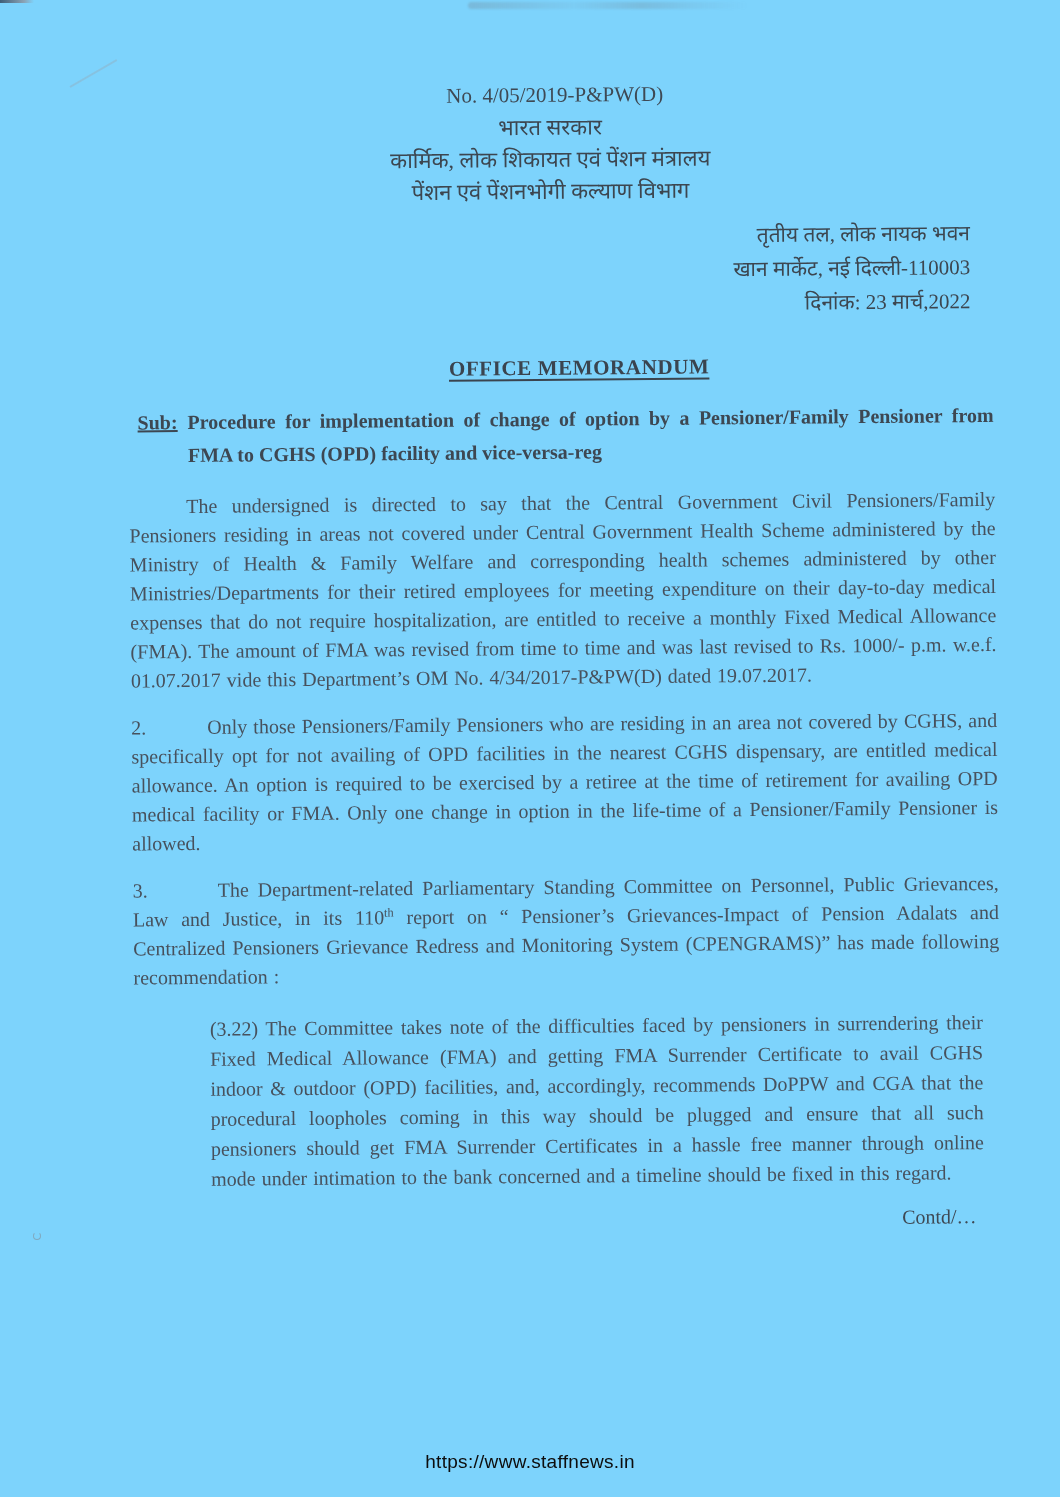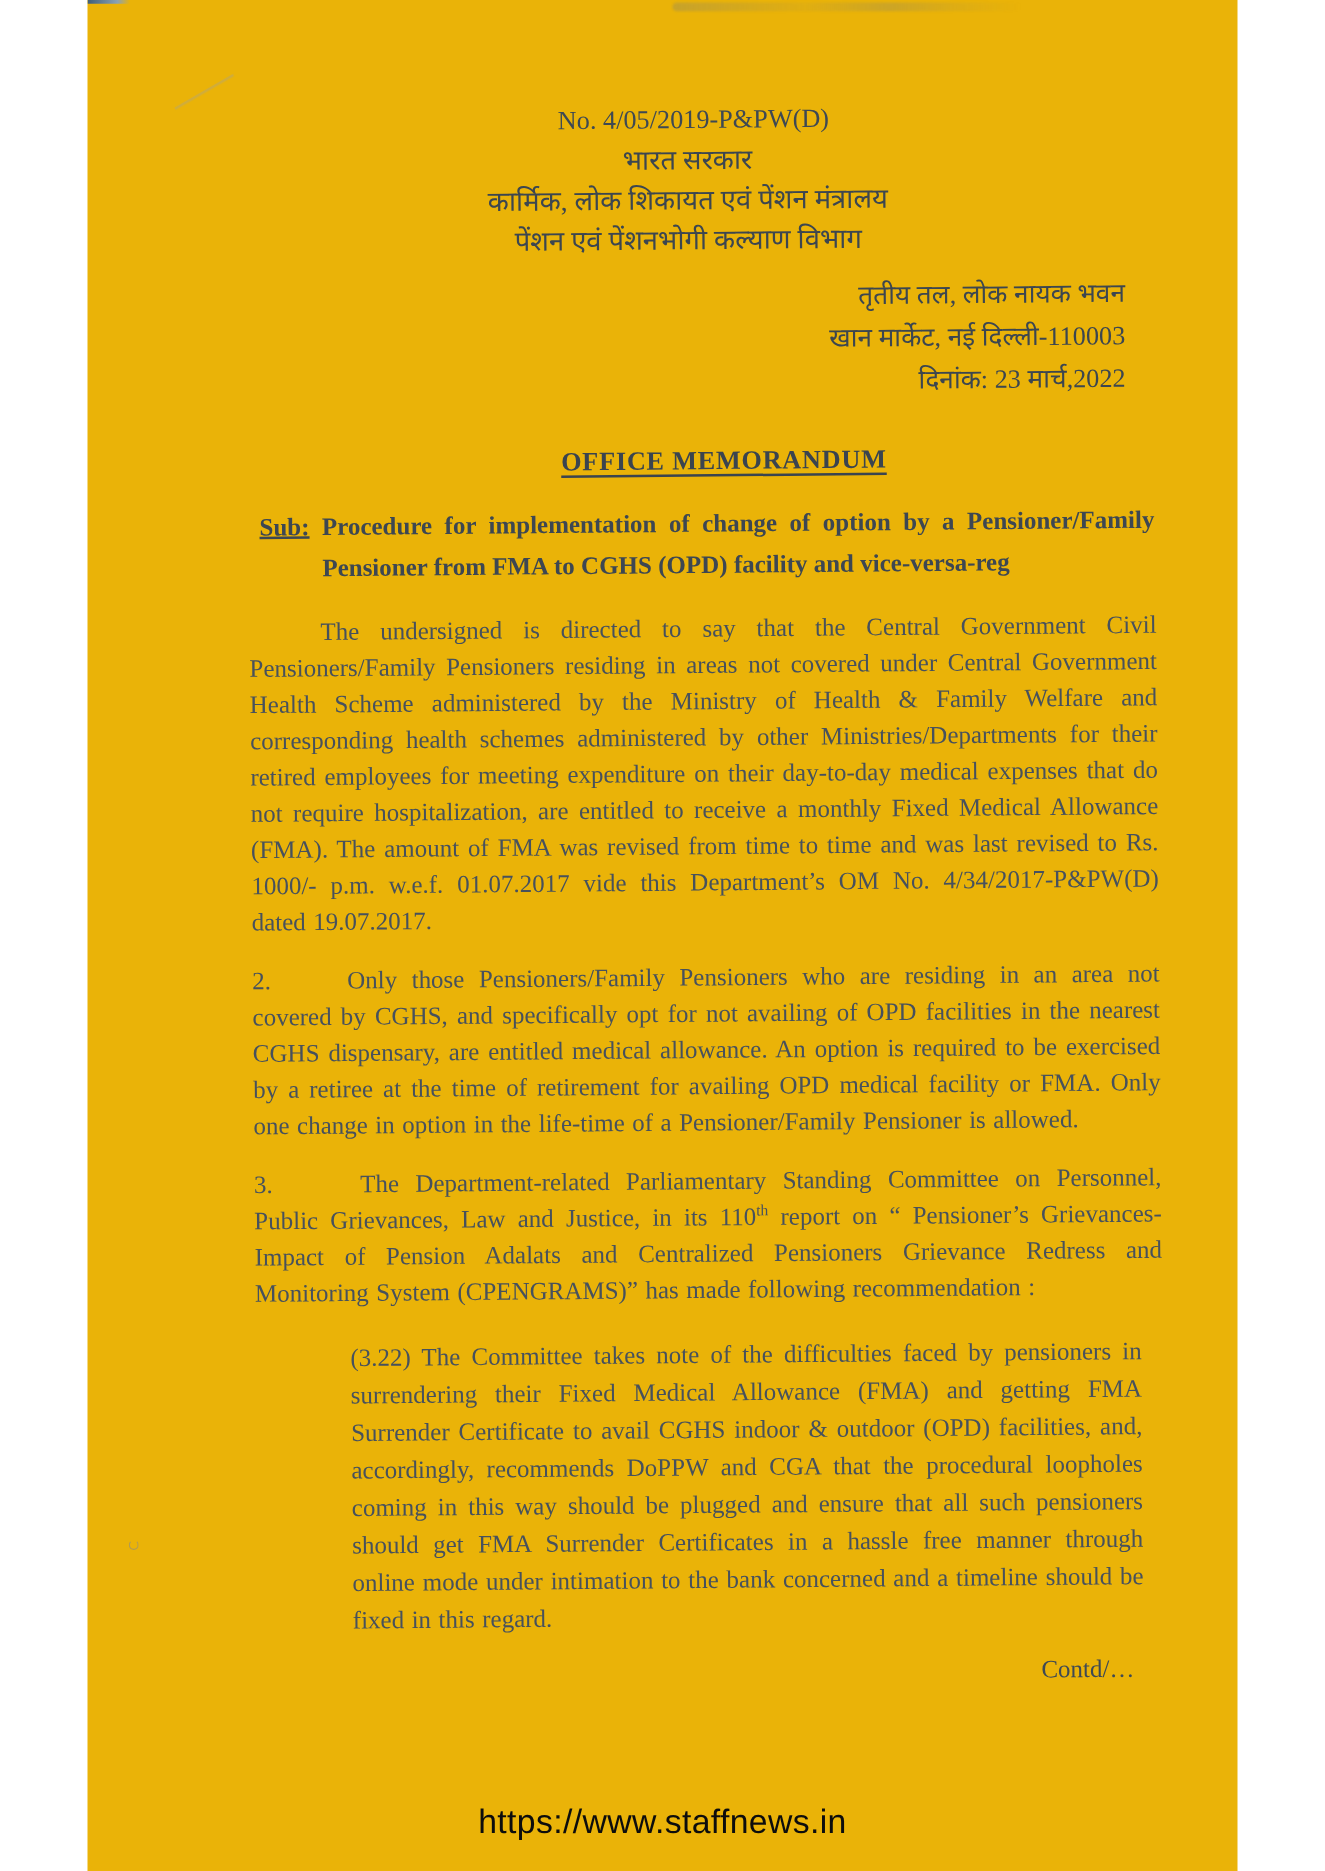--- a/index.html
+++ b/index.html
@@ -1,22 +1,22 @@
 <!DOCTYPE html>
 <html><head>
 <meta charset="utf-8">
 <style>
   * { margin: 0; padding: 0; box-sizing: border-box; }
   html, body { background: #ffffff; }
   .page {
     position: relative;
-    width: 920px;
+    width: 1060px;
     height: 1497px;
     margin: 0 auto;
-    background: #eab308;
+    background: #7dd3fc;
     overflow: hidden;
     font-family: "Liberation Serif", "DejaVu Serif", serif;
     color: #47515d;
   }
   .content {
     position: absolute;
     left: 0; top: 0;
     width: 100%;
     transform: rotate(-0.5deg);
     transform-origin: 530px 700px;
@@ -97,21 +97,21 @@
     font-size: 20px;
     color: #3e4954;
   }
   
   .footer-url {
     position: absolute;
     left: 0; bottom: 24px;
     width: 100%;
     text-align: center;
     font-family: "Liberation Sans", "DejaVu Sans", sans-serif;
-    font-size: 27px;
+    font-size: 19px;
     font-weight: 500;
     letter-spacing: 0.3px;
     color: #0d0d0d;
   }
   
   .artifact { position: absolute; pointer-events: none; }
   .a-dash {
     left: 0; top: 0; width: 34px; height: 3px;
     background: linear-gradient(90deg, #3f5e78, #8aa2b4 70%, rgba(138,162,180,0));
   }

